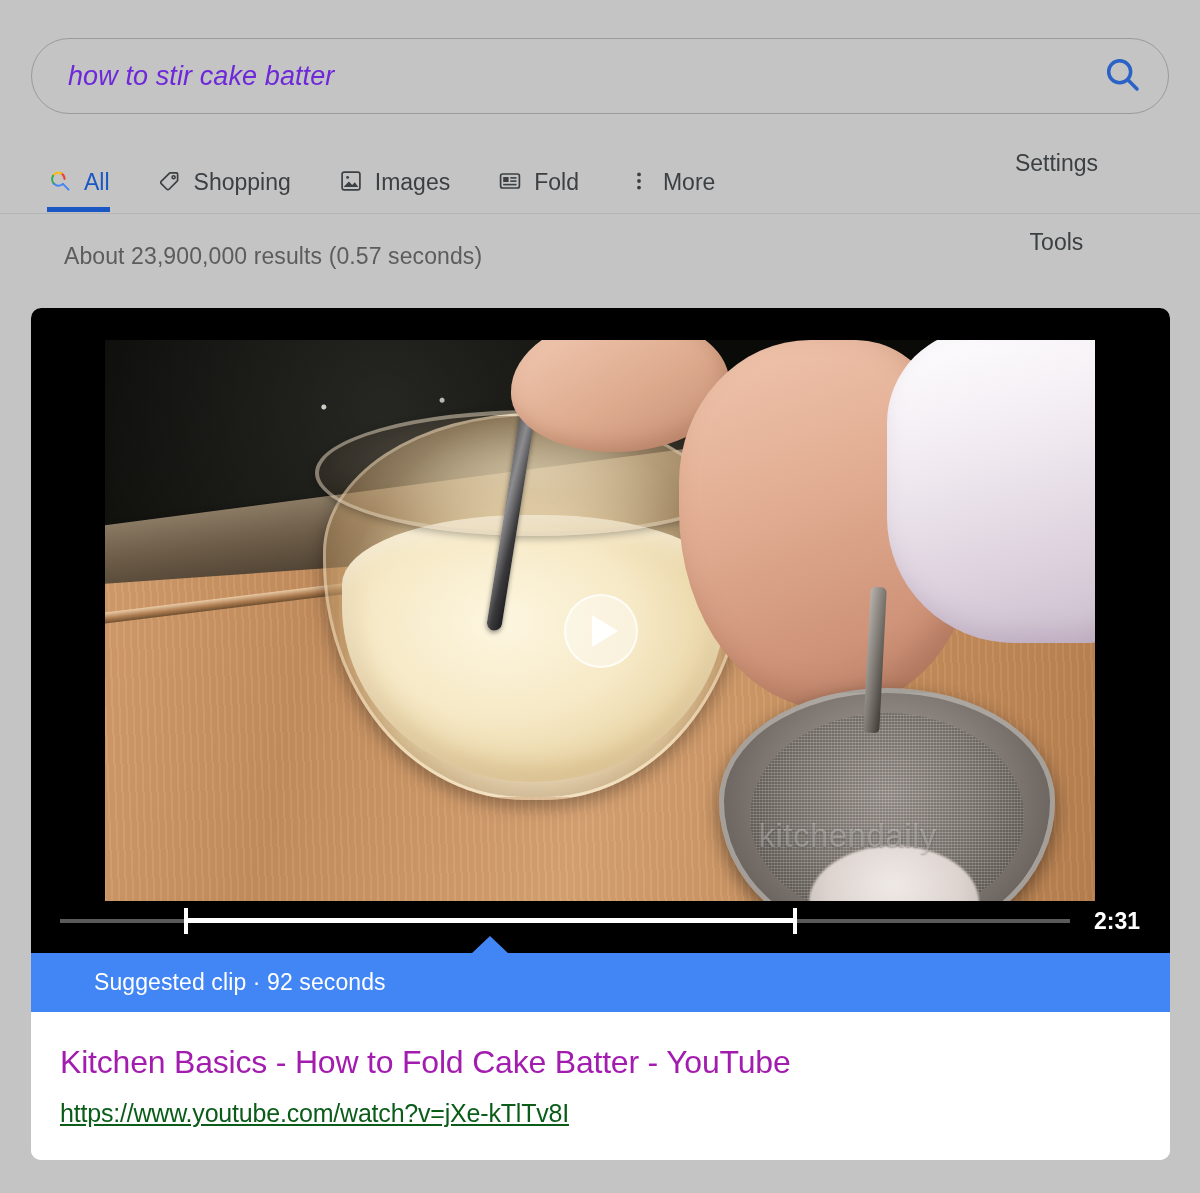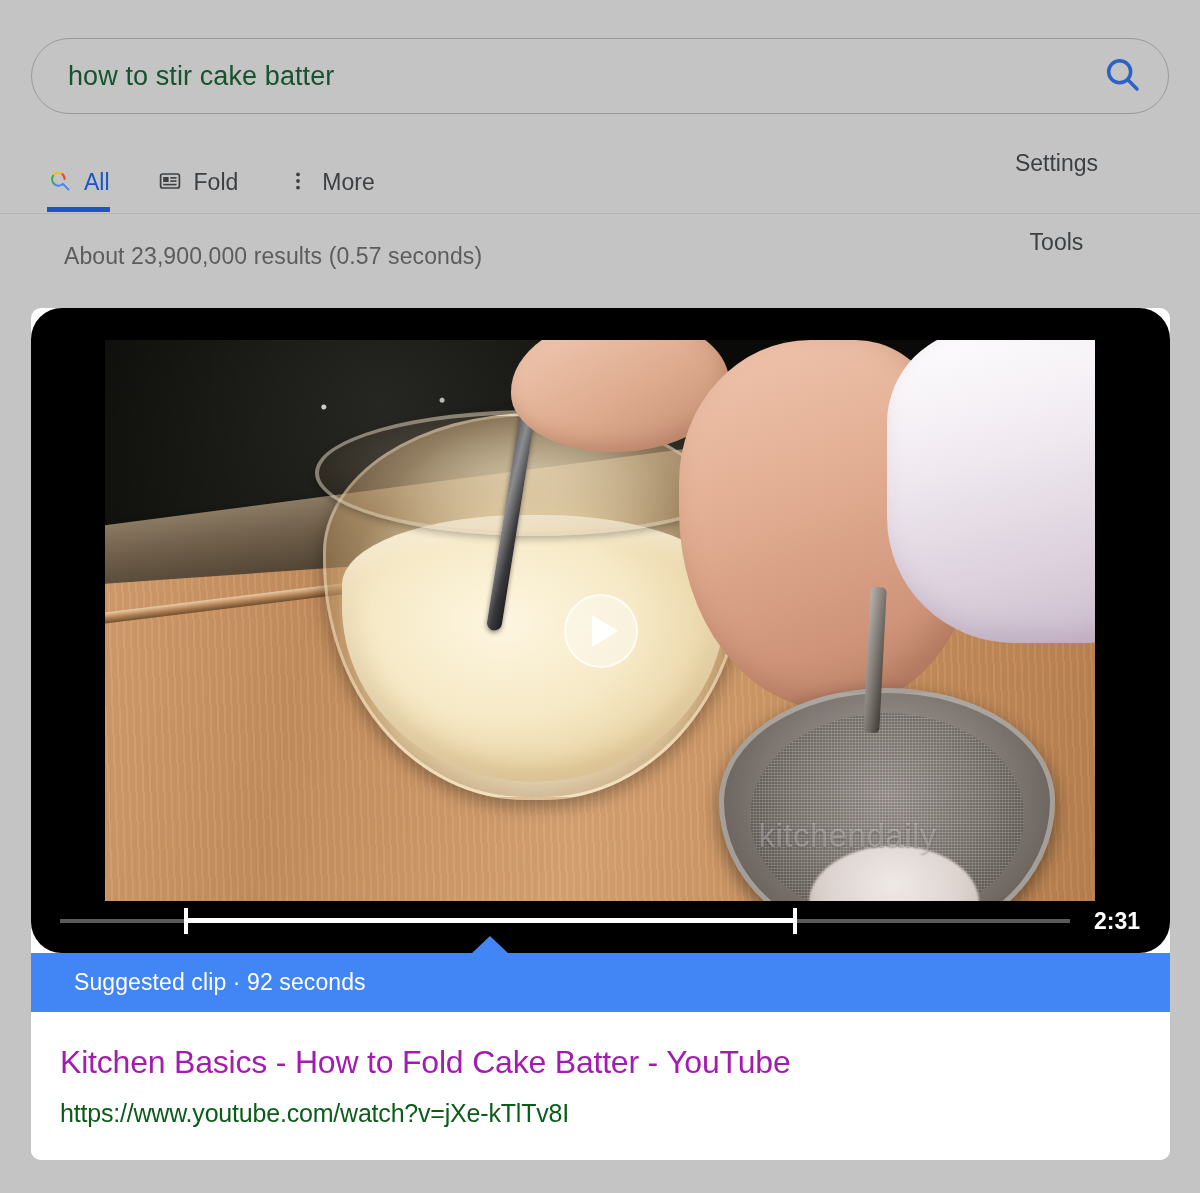--- a/index.html
+++ b/index.html
@@ -29,23 +29,24 @@
     display: flex;
     align-items: center;
   }
   .search-input {
     flex: 1;
     border: none;
     outline: none;
     background: transparent;
     font-family: "Liberation Sans", sans-serif;
     font-size: 27px;
-    color: #14532d;
+    color: #6d28d9;
     padding: 0 0 0 36px;
     letter-spacing: 0.1px;
+    font-style: italic;
   }
   .search-btn {
     width: 90px;
     height: 74px;
     background: transparent;
     border: none;
     display: flex;
     align-items: center;
     justify-content: center;
     cursor: pointer;
@@ -149,21 +150,20 @@
     border-radius: 10px;
     overflow: hidden;
     background: #fff;
   }
   .video-area {
     position: relative;
     width: 100%;
     height: 645px;
     background: #000;
     overflow: hidden;
-    border-radius: 31px;
   }
   
   .thumb {
     position: absolute;
     left: 74px;
     top: 32px;
     width: 990px;
     height: 561px;
     overflow: hidden;
     background: #080806;
@@ -435,20 +435,21 @@
     height: 59px;
     background: #4285f4;
     display: flex;
     align-items: center;
   }
   .clip-bar .clip-label {
     color: #ffffff;
     font-size: 23px;
     padding-left: 43px;
     letter-spacing: 0.1px;
+    margin-left: 20px;
   }
   .clip-pointer {
     position: absolute;
     left: 440px;
     top: -17px;
     width: 0;
     height: 0;
     border-left: 19px solid transparent;
     border-right: 19px solid transparent;
     border-bottom: 18px solid #4285f4;
@@ -471,20 +472,21 @@
     letter-spacing: -0.2px;
   }
   .result-url {
     position: absolute;
     left: 29px;
     top: 87px;
     font-size: 25px;
     color: #0a5c18;
     white-space: nowrap;
     letter-spacing: -0.2px;
+    text-decoration: underline;
   }
 </style>
 </head>
 <body>
 
 <div class="searchbar">
   <input class="search-input" type="text" value="how to stir cake batter" placeholder="Search" style="">
   <button class="search-btn">
     <span>
       <svg width="40" height="40" viewBox="0 0 24 24" fill="none">
@@ -504,22 +506,41 @@
           <path d="M16.6 10a6.6 6.6 0 0 0-3.3-5.72" stroke="#ea4335" stroke-width="2" stroke-linecap="round"></path>
           <path d="M13.3 4.28A6.6 6.6 0 0 0 5.1 6.7" stroke="#fbbc05" stroke-width="2" stroke-linecap="round"></path>
           <path d="M5.1 6.7a6.6 6.6 0 0 0 1.2 8.3" stroke="#34a853" stroke-width="2" stroke-linecap="round"></path>
           <path d="M6.3 15a6.6 6.6 0 0 0 8.6.1" stroke="#4285f4" stroke-width="2" stroke-linecap="round"></path>
           <line x1="15.1" y1="15.1" x2="20.6" y2="20.6" stroke="#4285f4" stroke-width="2" stroke-linecap="round"></line>
         </svg>
       </span>
       <span class="tab-label">All</span>
     </div>
 
-
-
+    <div class="tab">
+      <span class="tab-icon">
+        <svg width="24" height="24" viewBox="0 0 24 24" fill="none">
+          <path d="M3.2 12.4 11.3 4.3a1.6 1.6 0 0 1 1.1-.45h6.1c.6 0 1.1.5 1.1 1.1v6.1c0 .42-.17.82-.46 1.11l-8.1 8.1a1.55 1.55 0 0 1-2.2 0L3.2 14.6a1.55 1.55 0 0 1 0-2.2Z" stroke="#3c4043" stroke-width="1.7"></path>
+          <circle cx="15.6" cy="8.3" r="1.5" stroke="#3c4043" stroke-width="1.6"></circle>
+        </svg>
+      </span>
+      <span class="tab-label">Shopping</span>
+    </div>
+
+
+    <div class="tab">
+      <span class="tab-icon">
+        <svg width="24" height="24" viewBox="0 0 24 24" fill="none">
+          <rect x="3.1" y="3.1" width="17.8" height="17.8" rx="2.2" stroke="#3c4043" stroke-width="1.7"></rect>
+          <circle cx="8.6" cy="8.4" r="1.45" fill="#3c4043"></circle>
+          <path d="M4.6 18.1 9.9 12.6l3.3 3.3 2.6-2.6 3.5 4.8H4.6Z" fill="#3c4043"></path>
+        </svg>
+      </span>
+      <span class="tab-label">Images</span>
+    </div>
 
     <div class="tab">
       <span class="tab-icon">
         <svg width="24" height="24" viewBox="0 0 24 24" fill="none">
           <rect x="2.6" y="5.0" width="18.8" height="14" rx="2" stroke="#3c4043" stroke-width="1.7"></rect>
           <rect x="5.2" y="8.0" width="5.4" height="5.0" fill="#3c4043"></rect>
           <rect x="12.3" y="8.1" width="6.2" height="1.6" fill="#3c4043"></rect>
           <rect x="12.3" y="11.3" width="6.2" height="1.6" fill="#3c4043"></rect>
           <rect x="5.2" y="14.8" width="13.3" height="1.6" fill="#3c4043"></rect>
         </svg>

